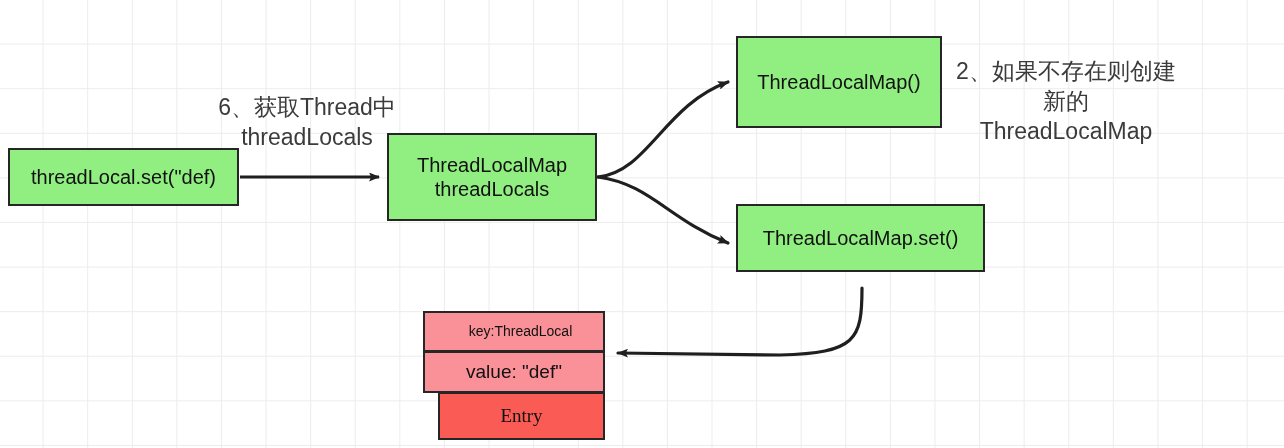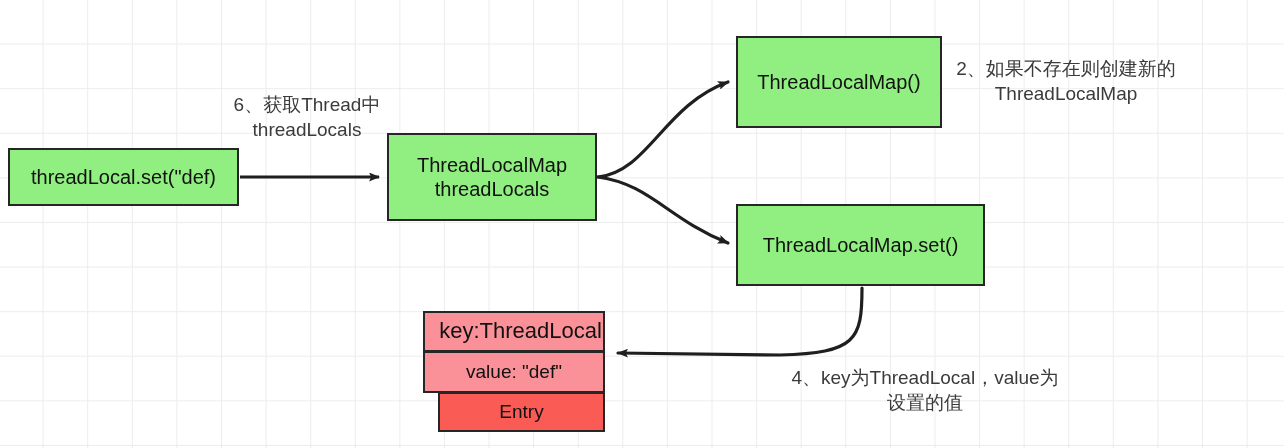--- a/index.html
+++ b/index.html
@@ -31,30 +31,30 @@
     line-height:1.22;
     white-space:pre-line;
   }
   .green{background:#90ef80;}
   .pink{background:#fa9098;}
   .red{background:#fb5b55;}
 
   #n-set      {left:8px;  top:148px; width:231px; height:58px;  font-size:20px;}
   #n-tlm      {left:387px; top:133px; width:210px; height:88px;  font-size:20px;}
   #n-tlmnew   {left:736px; top:36px;  width:206px; height:92px;  font-size:20px;}
-  #n-tlmset   {left:736px; top:204px; width:249px; height:82px;  font-size:20px;}
+  #n-tlmset   {left:736px; top:204px; width:249px; height:68px;  font-size:20px;}
 
-  #n-key      {left:423px; top:311px; width:182px; height:41px; font-size:22px;padding-left:13px;}
+  #n-key      {left:423px; top:311px; width:182px; height:41px; font-size:14px;padding-left:13px;}
   #n-value    {left:423px; top:351px; width:182px; height:42px; font-size:19px;}
-  #n-entry    {left:438px; top:392px; width:167px; height:40px; font-size:19px;}
+  #n-entry    {left:438px; top:392px; width:167px; height:48px; font-size:19px;font-family:Liberation Serif, serif;}
 
   .edge-label{
     position:absolute;
     color:#3b3b3b;
-    font-size:19px;
+    font-size:23px;
     line-height:1.3;
     text-align:center;
     white-space:pre-line;
   }
   #lbl-1{left:207px; top:93px;  width:200px;}
   #lbl-2{left:948px; top:57px;  width:236px;}
   #lbl-3{left:990px; top:222px; width:294px; text-align:left;}
   #lbl-4{left:763px; top:366px; width:324px;}
 
   svg#wires{position:absolute;left:0;top:0;width:1284px;height:448px;overflow:visible;}
@@ -95,16 +95,14 @@
 
   <div class="node red" id="n-entry">Entry</div>
 
   <div class="edge-label" id="lbl-1">6、获取Thread中
 threadLocals</div>
 
   <div class="edge-label" id="lbl-2">2、如果不存在则创建新的
 ThreadLocalMap</div>
 
 
-  <div class="edge-label" id="lbl-4">4、key为ThreadLocal，value为
-设置的值</div>
 
 </div>
 
 </body></html>

